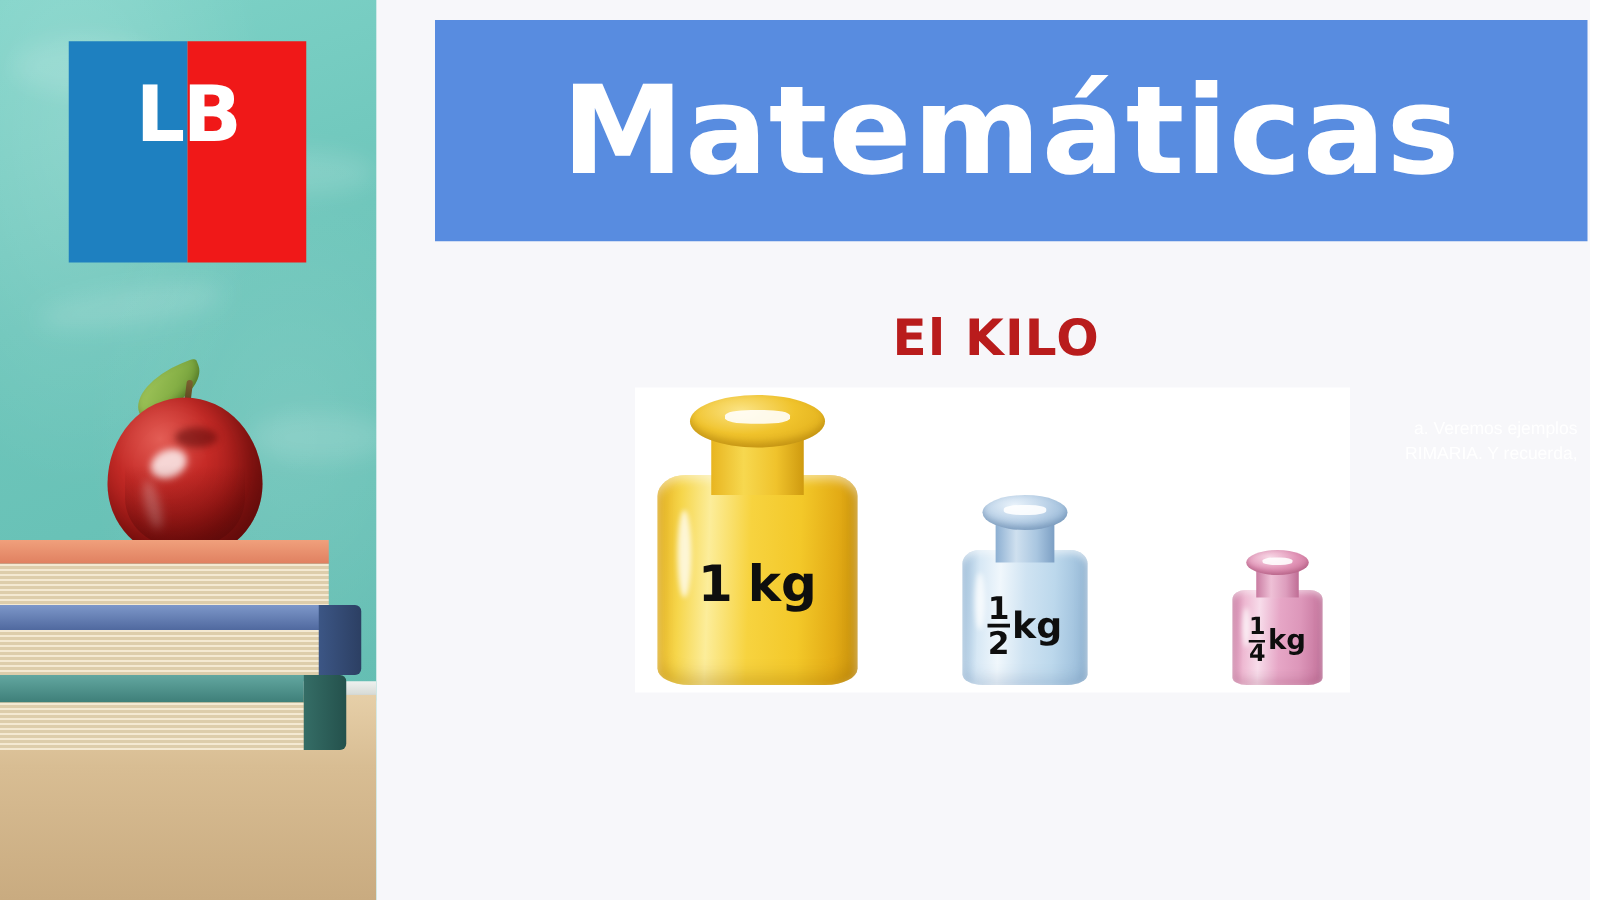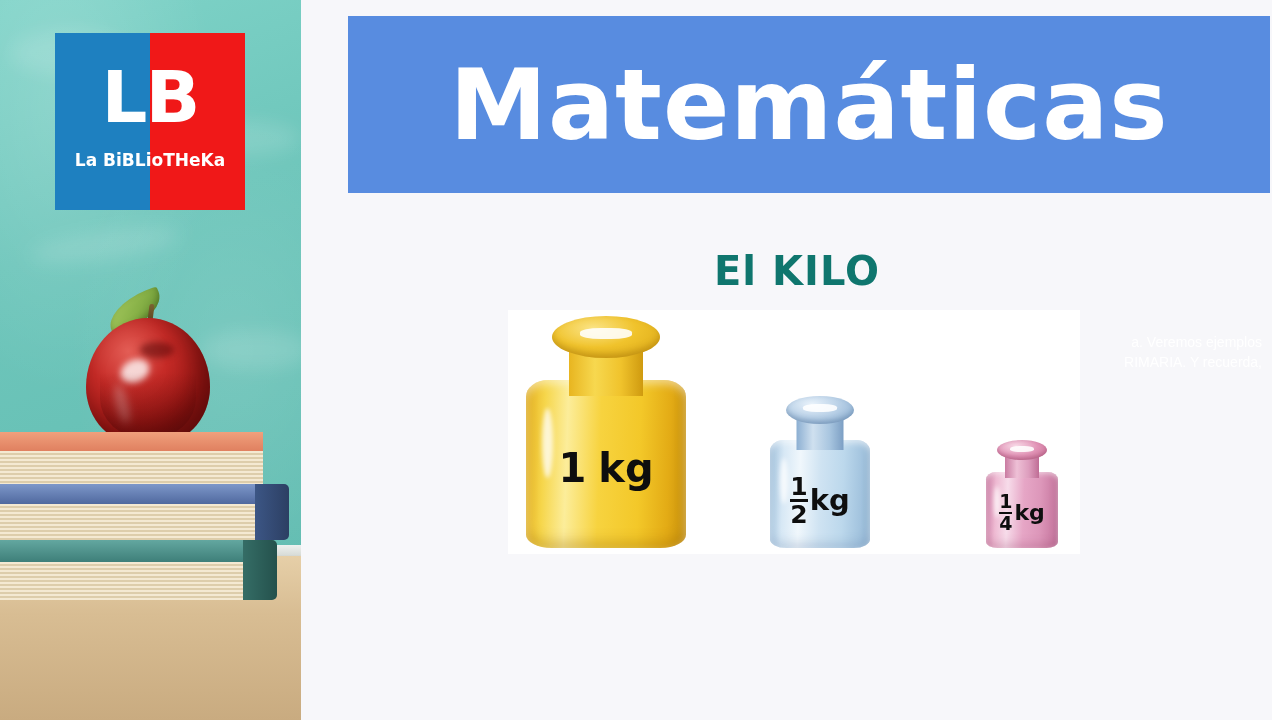--- a/index.html
+++ b/index.html
@@ -197,21 +197,21 @@
     white-space: nowrap;
   }
 
   
   .subtitle {
     position: absolute;
     left: 336px;
     top: 248px;
     width: 922px;
     text-align: center;
-    color: #0f766e;
+    color: #b91c1c;
     font-family: "DejaVu Sans", sans-serif;
     font-size: 40px;
     font-weight: bold;
     letter-spacing: 1px;
   }
 
   
   .desc-layer {
     position: absolute;
     left: 318px;
@@ -416,24 +416,22 @@
 
     <div class="book book-1">
       <div class="cover-top"></div>
       <div class="pages"></div>
     </div>
 
     <div style="position:absolute;left:55px;top:33px;width:190px;height:177px;display:flex;">
       <div style="position:absolute;left:0;top:0;width:50%;height:100%;background:#1e80c0;"></div>
       <div style="position:absolute;left:50%;top:0;width:50%;height:100%;background:#f01818;"></div>
       <div style="position:absolute;left:0;top:28px;width:100%;text-align:center;color:#ffffff;
-                  font-family:'DejaVu Sans',sans-serif;font-size:72px;font-weight:bold;
+                  font-family:'DejaVu Sans',sans-serif;font-size:62px;font-weight:bold;
                   line-height:1;letter-spacing:-2px;">LB</div>
-      <div style="position:absolute;left:0;bottom:40px;width:100%;text-align:center;color:#ffffff;
-                  font-family:'DejaVu Sans',sans-serif;font-size:17px;font-weight:bold;">La BiBLioTHeKa</div>
     </div>
   </div>
 
   <div class="title-banner">
     <span class="title-text">Matemáticas</span>
   </div>
 
   <div class="subtitle">El KILO</div>
 
   <div class="desc-layer">

